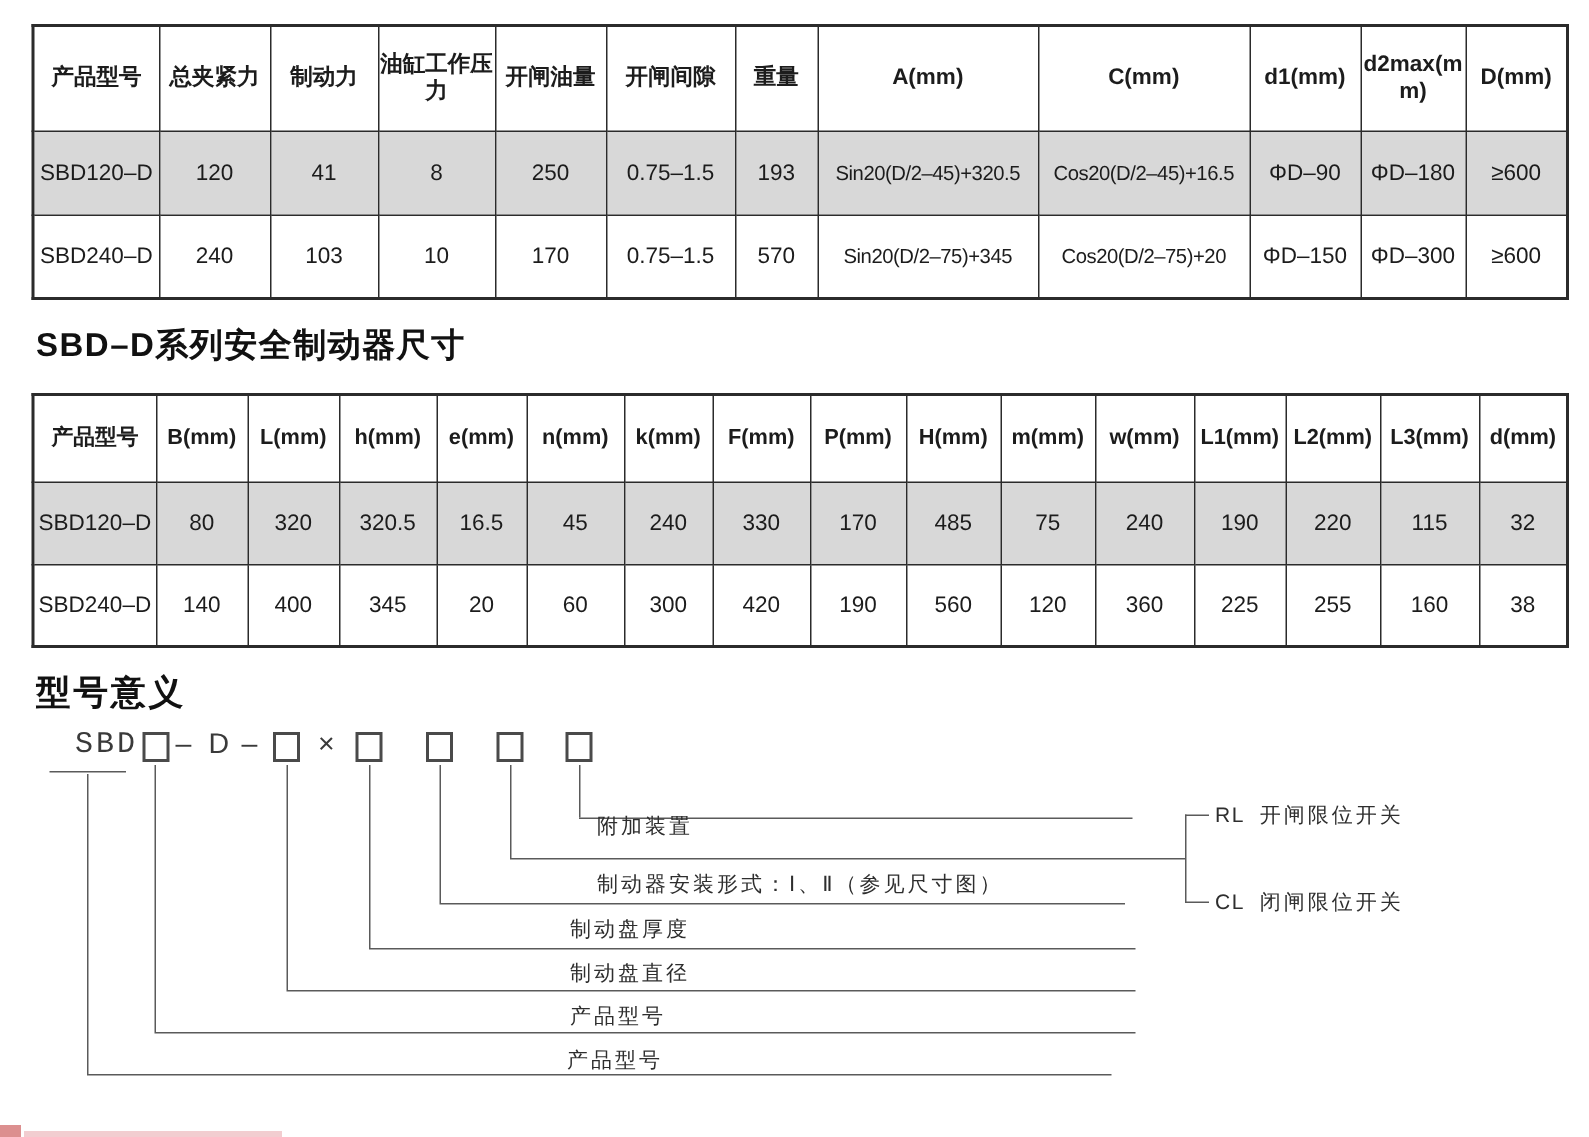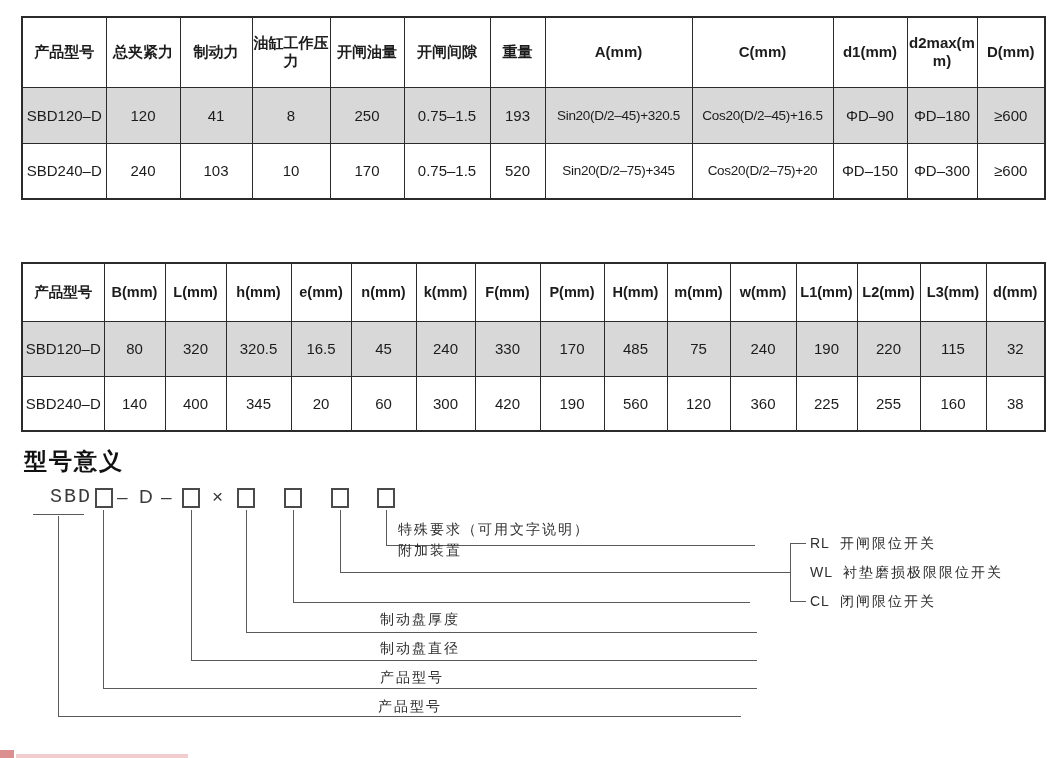--- a/index.html
+++ b/index.html
@@ -94,30 +94,31 @@
         <td>ΦD–180</td>
         <td>≥600</td>
       </tr>
       <tr>
         <td>SBD240–D</td>
         <td>240</td>
         <td>103</td>
         <td>10</td>
         <td>170</td>
         <td>0.75–1.5</td>
-        <td>520</td>
+        <td>570</td>
         <td>Sin20(D/2–75)+345</td>
         <td>Cos20(D/2–75)+20</td>
         <td>ΦD–150</td>
         <td>ΦD–300</td>
         <td>≥600</td>
       </tr>
     </tbody>
   </table>
 
+  <div class="sec-title sec2">SBD–D系列安全制动器尺寸</div>
 
   <table class="t2">
     <colgroup>
       <col style="width:82px">
         <col style="width:61px">
         <col style="width:61px">
         <col style="width:65px">
       <col style="width:60px">
         <col style="width:65px">
         <col style="width:59px">
@@ -215,37 +216,34 @@
   <div class="vl" style="left:386px; top:510px; height:35px;"></div>
 
   <div class="hl" style="left:386px; top:545px; width:369px;"></div>
   <div class="hl" style="left:340px; top:572px; width:450px;"></div>
   <div class="hl" style="left:293px; top:602px; width:457px;"></div>
   <div class="hl" style="left:246px; top:632px; width:511px;"></div>
   <div class="hl" style="left:191px; top:660px; width:566px;"></div>
   <div class="hl" style="left:103px; top:688px; width:654px;"></div>
   <div class="hl" style="left:58px;  top:716px; width:683px;"></div>
 
-  <div class="mlabel" style="left:398px; top:521px;">特殊要求（可用文字说明）</div>
   <div class="mlabel" style="left:398px; top:542px;">附加装置</div>
+  <div class="mlabel" style="left:398px; top:581px;">制动器安装形式：Ⅰ、Ⅱ（参见尺寸图）</div>
   <div class="mlabel" style="left:380px; top:611px;">制动盘厚度</div>
   <div class="mlabel" style="left:380px; top:640px;">制动盘直径</div>
   <div class="mlabel" style="left:380px; top:669px;">产品型号</div>
   <div class="mlabel" style="left:378px; top:698px;">产品型号</div>
 
   <div class="vl" style="left:790px; top:543px; height:59px;"></div>
   <div class="hl" style="left:790px; top:543px; width:16px;"></div>
   <div class="hl" style="left:790px; top:601px; width:16px;"></div>
 
   <div class="legend-item" style="left:810px; top:535px;">
     <span class="code">RL</span><span class="lbl">开闸限位开关</span>
   </div>
-  <div class="legend-item" style="left:810px; top:564px;">
-    <span class="code">WL</span><span class="lbl">衬垫磨损极限限位开关</span>
-  </div>
   <div class="legend-item" style="left:810px; top:593px;">
     <span class="code">CL</span><span class="lbl">闭闸限位开关</span>
   </div>
 
   <div class="note">注：具体型号，结构外形尺寸保留更改的权利。</div>
 
   <div class="pink-blob"></div>
   <div class="pink-strip"></div>
 
 </div>

